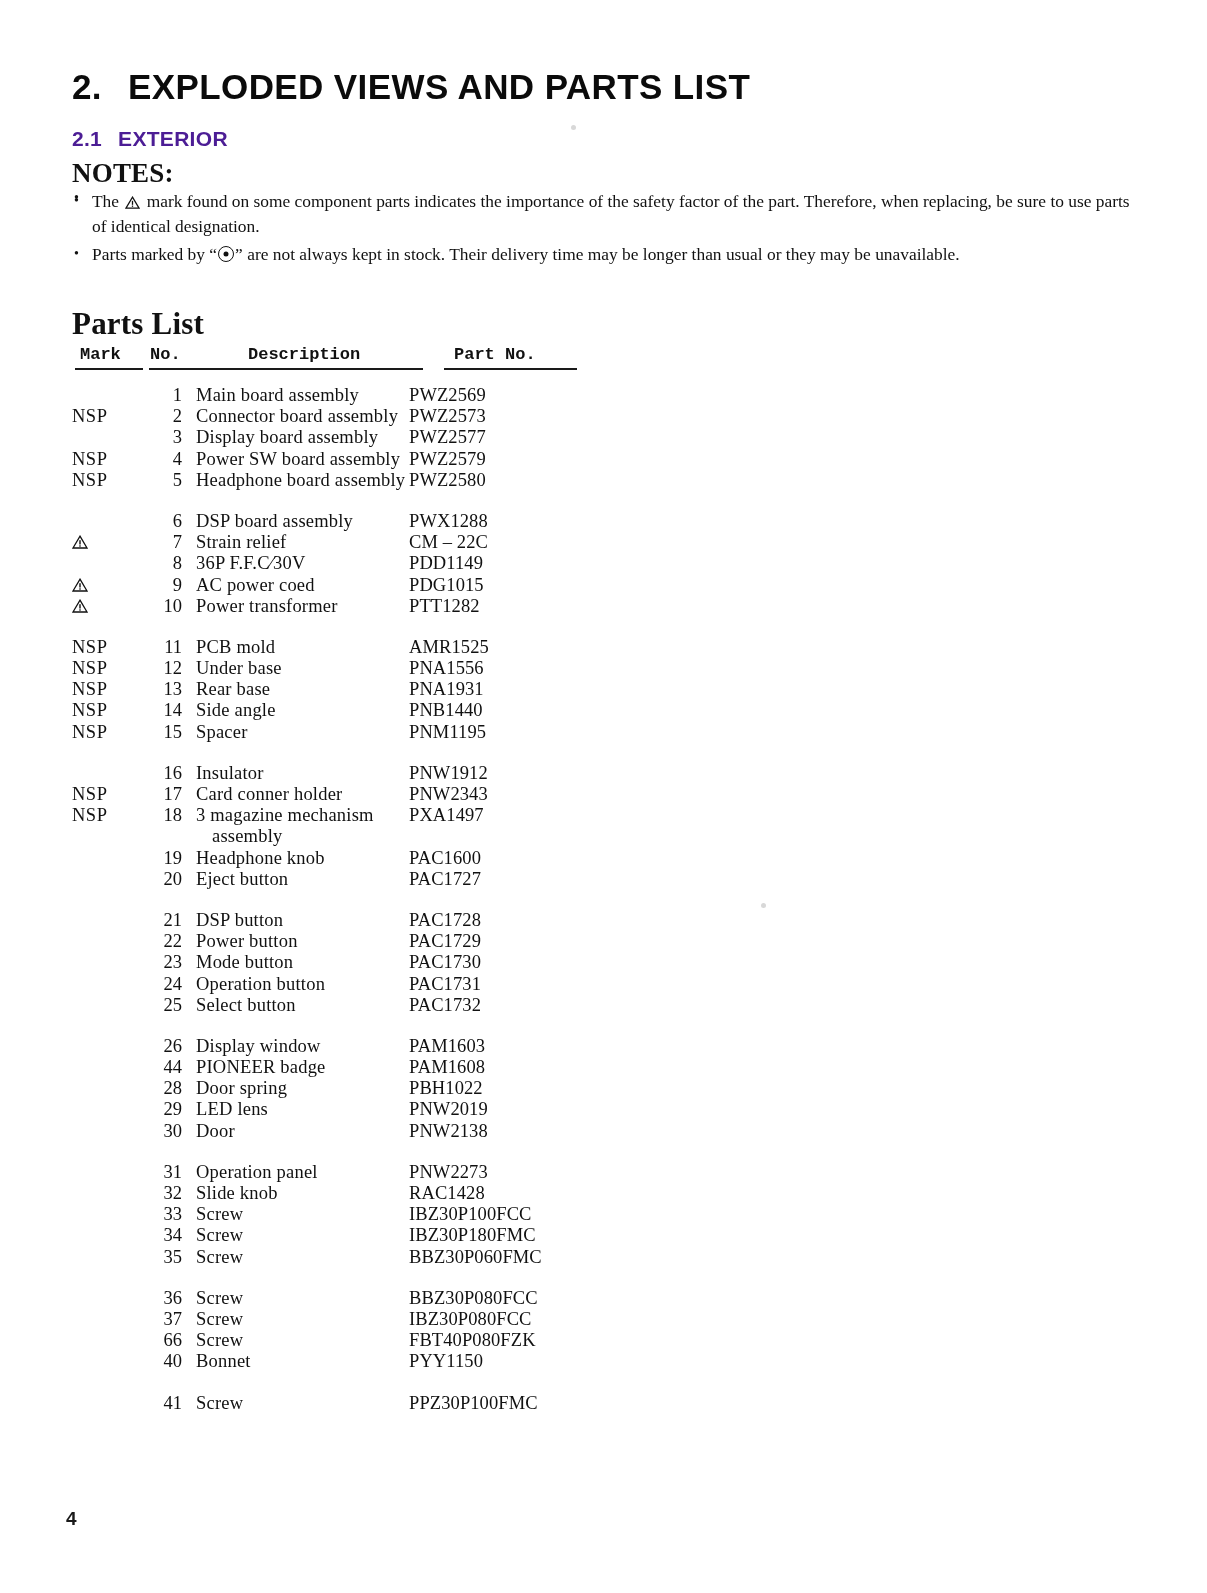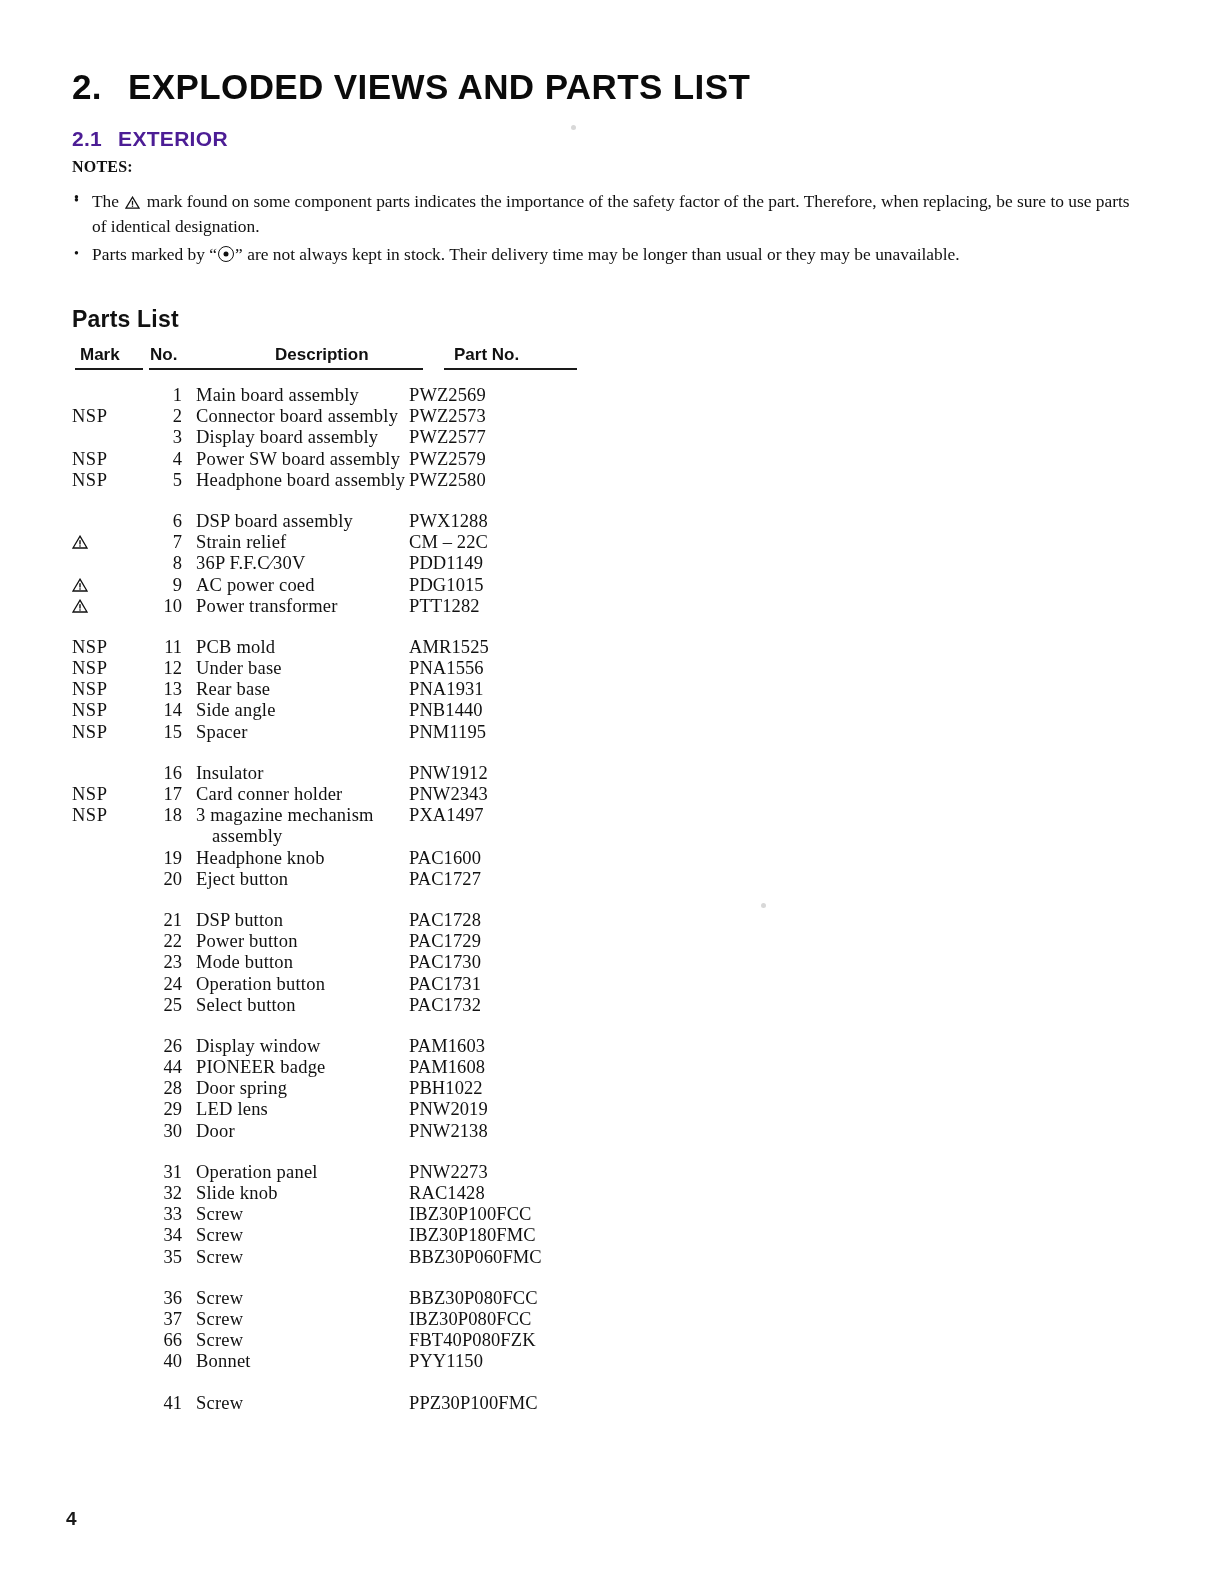--- a/index.html
+++ b/index.html
@@ -50,21 +50,21 @@
   }
   .section-title .sec-num { margin-right: 16px; }
 
   
   .notes-head {
     position: absolute;
     left: 72px;
     top: 158px;
     font-family: "Liberation Serif", "DejaVu Serif", serif;
     font-weight: bold;
-    font-size: 16px;
+    font-size: 27px;
     letter-spacing: 0.2px;
   }
   .notes {
     position: absolute;
     left: 72px;
     top: 186px;
     width: 1070px;
     font-size: 17.4px;
     line-height: 25px;
   }
@@ -107,44 +107,44 @@
     background: #111;
     border-radius: 50%;
     transform: translate(-50%, -50%);
   }
 
   
   .parts-head {
     position: absolute;
     left: 72px;
     top: 306px;
-    font-family: Liberation Sans, sans-serif;
+    font-family: Liberation Serif, serif;
     font-weight: bold;
-    font-size: 23px;
+    font-size: 31px;
     letter-spacing: 0.2px;
   }
 
   .table-wrap {
     position: absolute;
     left: 72px;
     top: 345px;
     width: 560px;
   }
 
   .thead {
     position: relative;
     height: 26px;
-    font-family: Liberation Sans, sans-serif;
+    font-family: Liberation Mono, monospace;
     font-weight: bold;
     font-size: 17px;
   }
   .th { position: absolute; top: 0; white-space: nowrap; }
   .th-mark { left: 8px; }
   .th-no   { left: 78px; }
-  .th-desc { left: 176px; margin-left: 27px; }
+  .th-desc { left: 176px; }
   .th-part { left: 382px; }
 
   .rule {
     position: absolute;
     height: 2px;
     background: #1a1a1a;
   }
   .rule-a { left: 3px;  top: 23px; width: 68px; }
   .rule-b { left: 77px; top: 23px; width: 274px; }
   .rule-c { left: 372px; top: 23px; width: 133px; }

